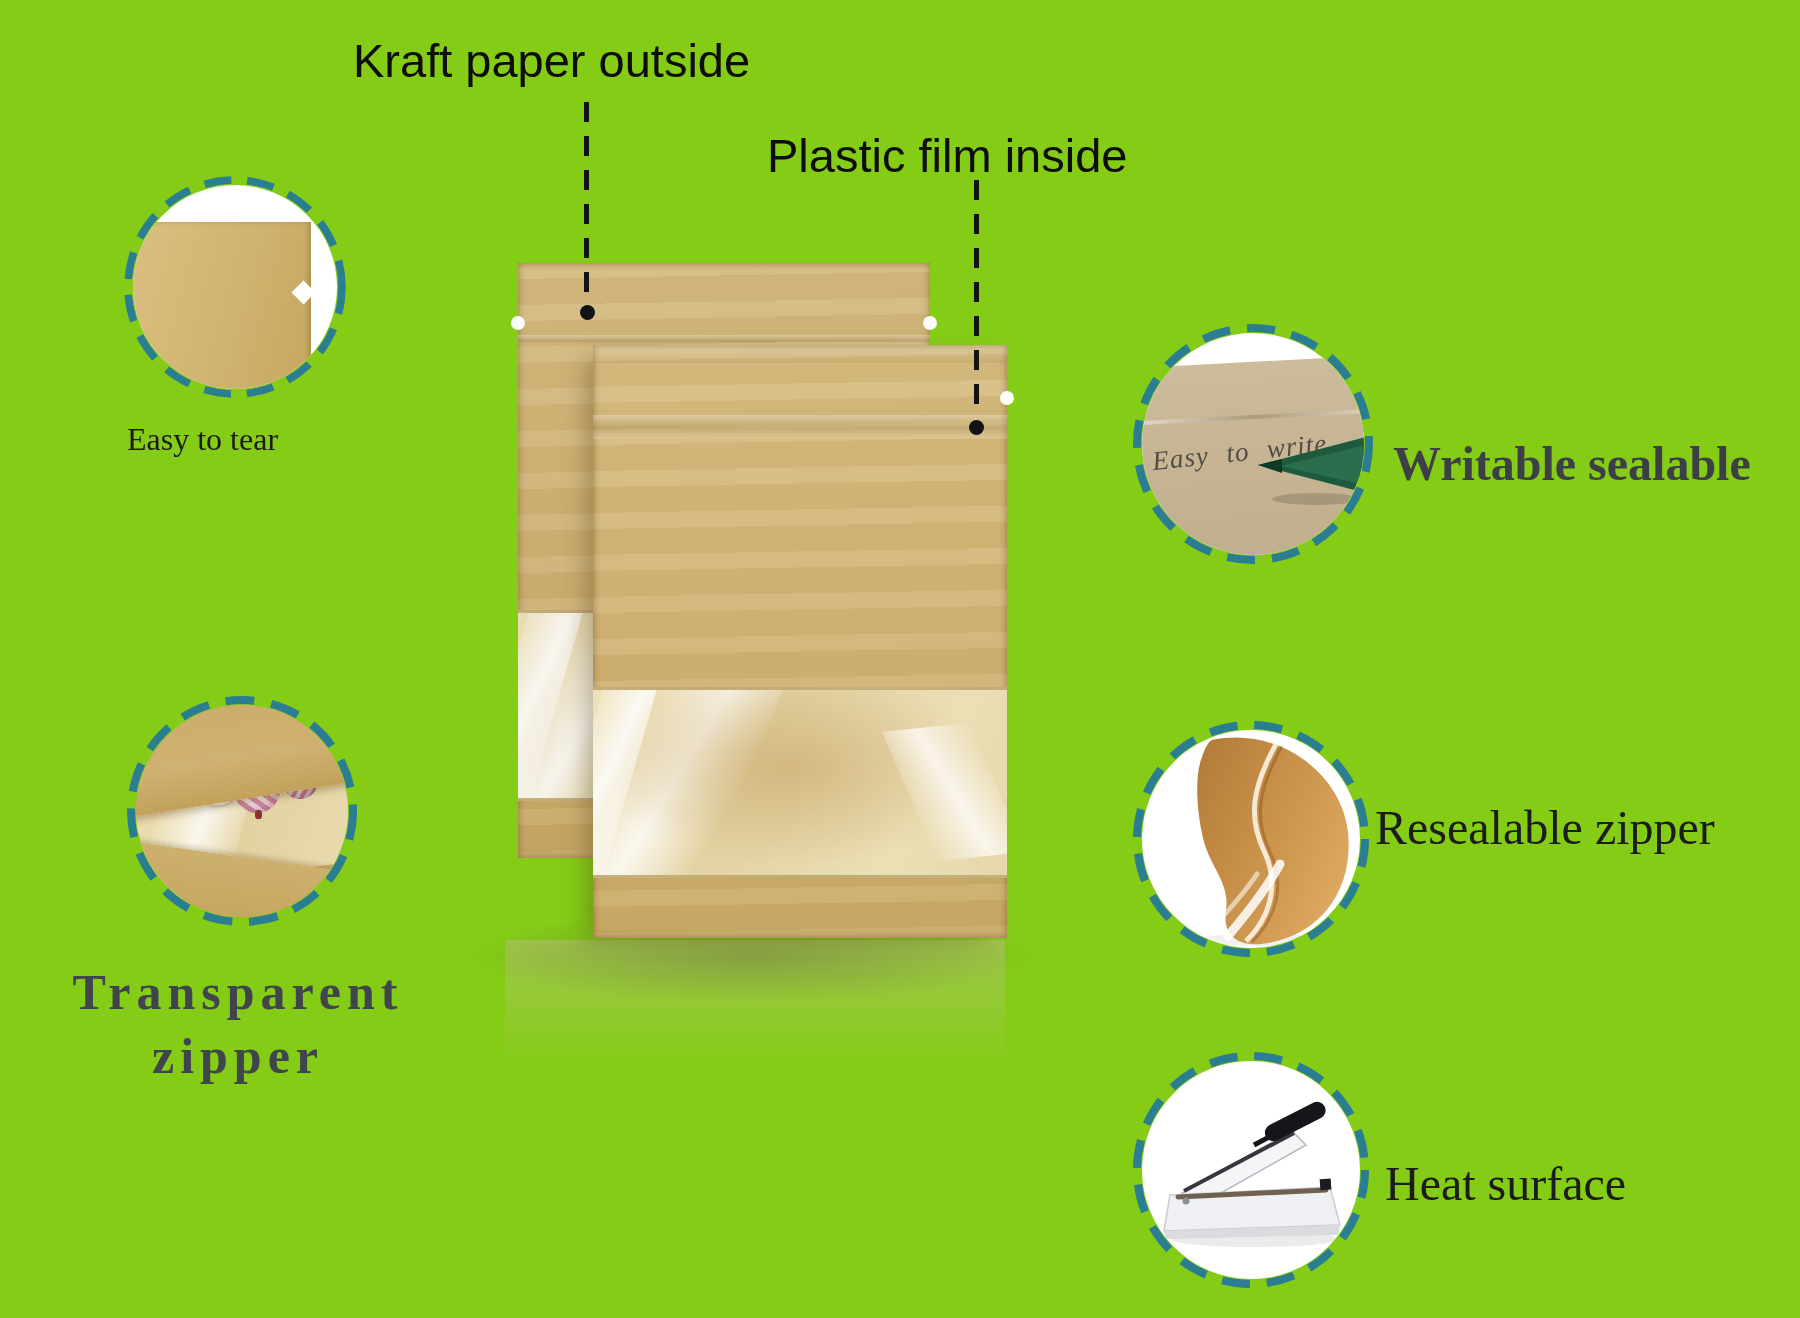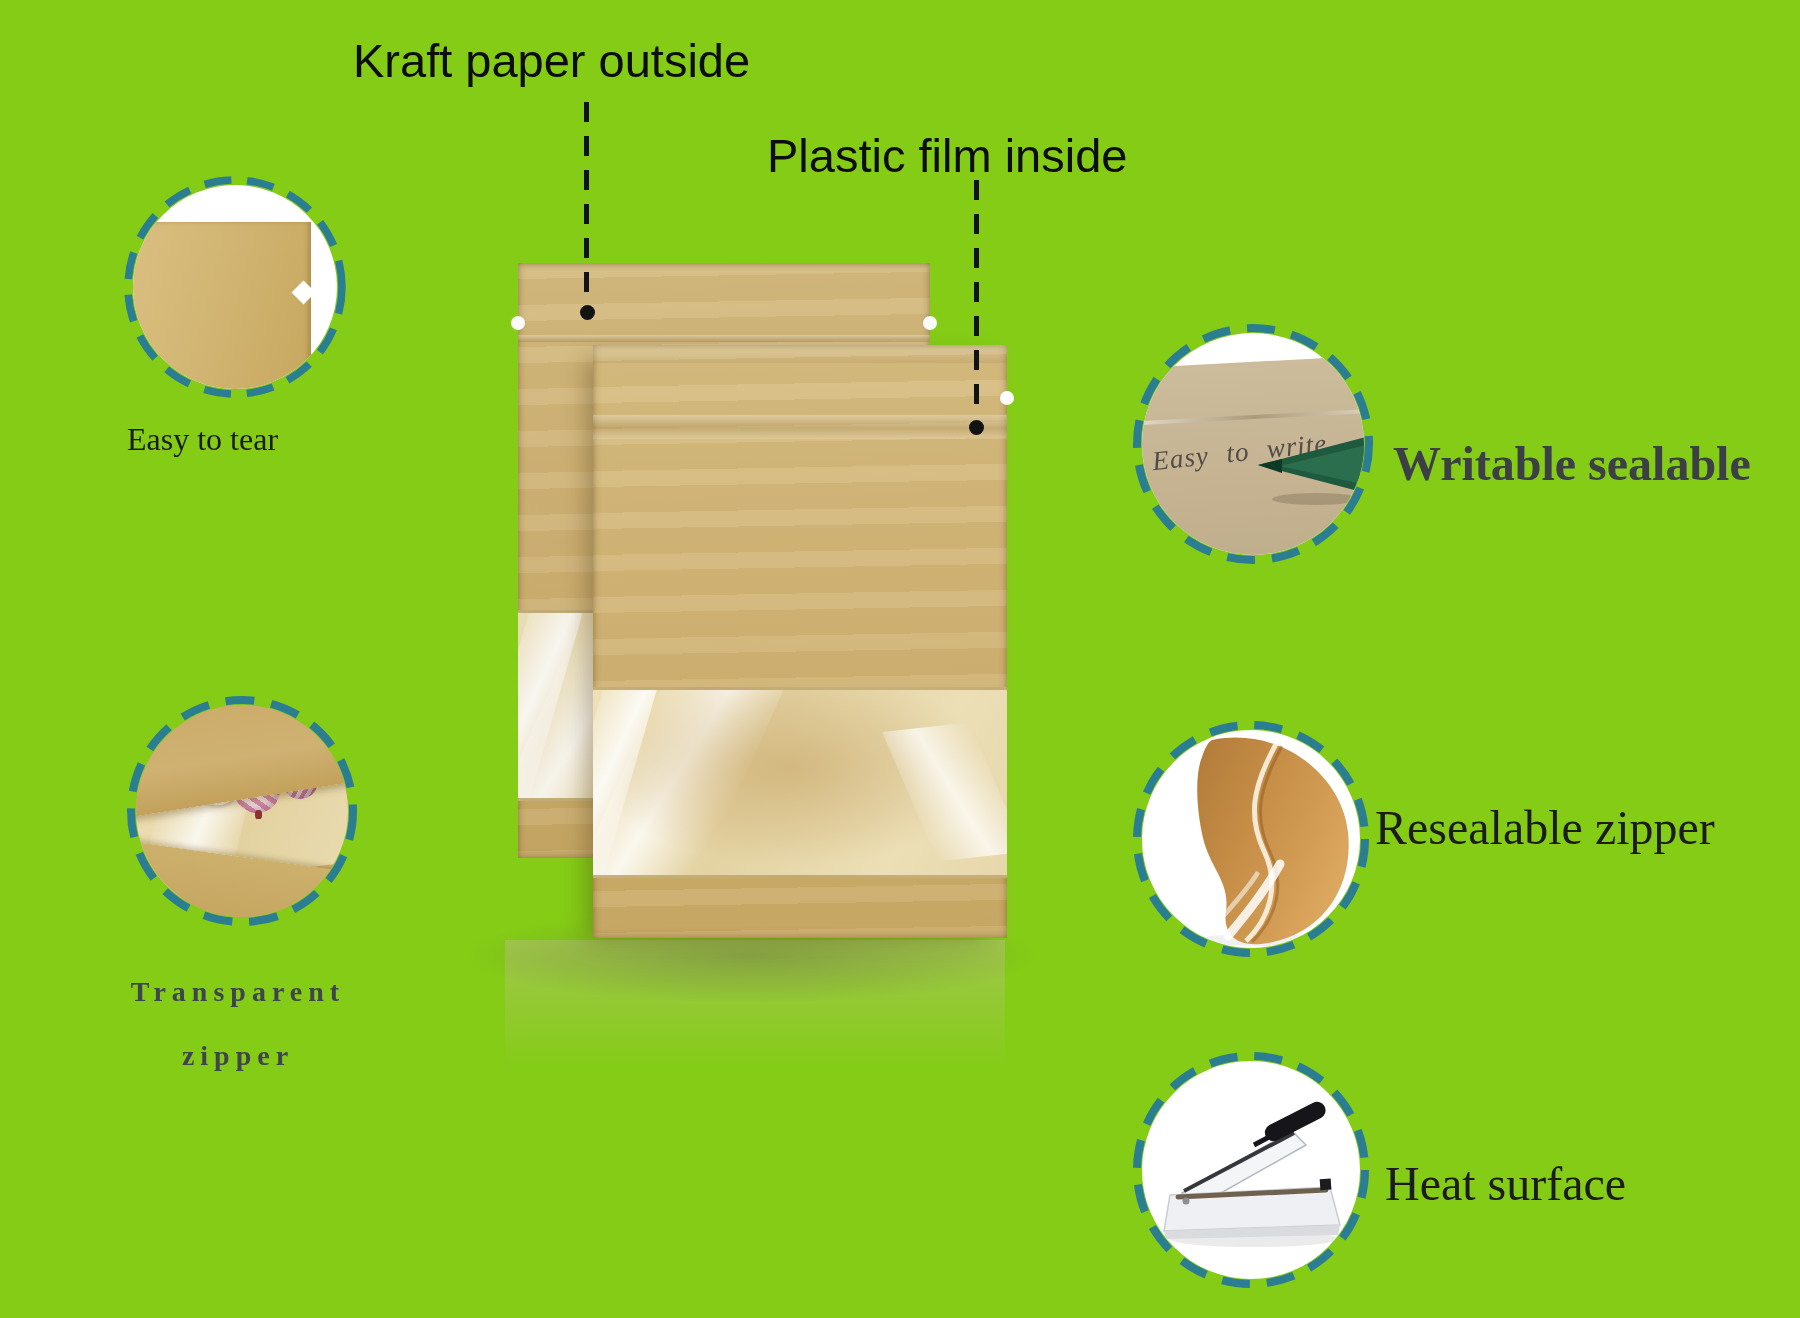--- a/index.html
+++ b/index.html
@@ -108,21 +108,21 @@
     letter-spacing:1px;word-spacing:10px;white-space:nowrap;z-index:2;}
   .pen-svg{position:absolute;right:-2px;top:102px;z-index:3;}
 
   #fc-zip{left:1132px;top:720px;width:238px;height:238px;}
   #fc-heat{left:1132px;top:1051px;width:238px;height:238px;}
 
   
   .feature-label{position:absolute;font-family:"Liberation Serif",serif;white-space:nowrap;z-index:30;}
   #tear-label{left:127px;top:421px;font-size:32px;color:#1b1b19;}
   #window-label{left:48px;top:960px;width:380px;text-align:center;
-    font-size:28px;font-weight:700;color:#40454d;letter-spacing:6px;line-height:64px;white-space:normal;}
+    font-size:50px;font-weight:700;color:#40454d;letter-spacing:6px;line-height:64px;white-space:normal;}
   #write-label{left:1393px;top:436px;font-size:48px;font-weight:700;color:#3c4046;}
   #zip-label{left:1351px;top:800px;font-size:48px;color:#1c1c1e;margin-left:24px;}
   #heat-label{left:1385px;top:1156px;font-size:48px;color:#1c1c1e;}
 </style>
 </head>
 <body>
 
 <div id="canvas">
 
   <div class="callout-label" id="kraft-label">Kraft paper outside</div>

